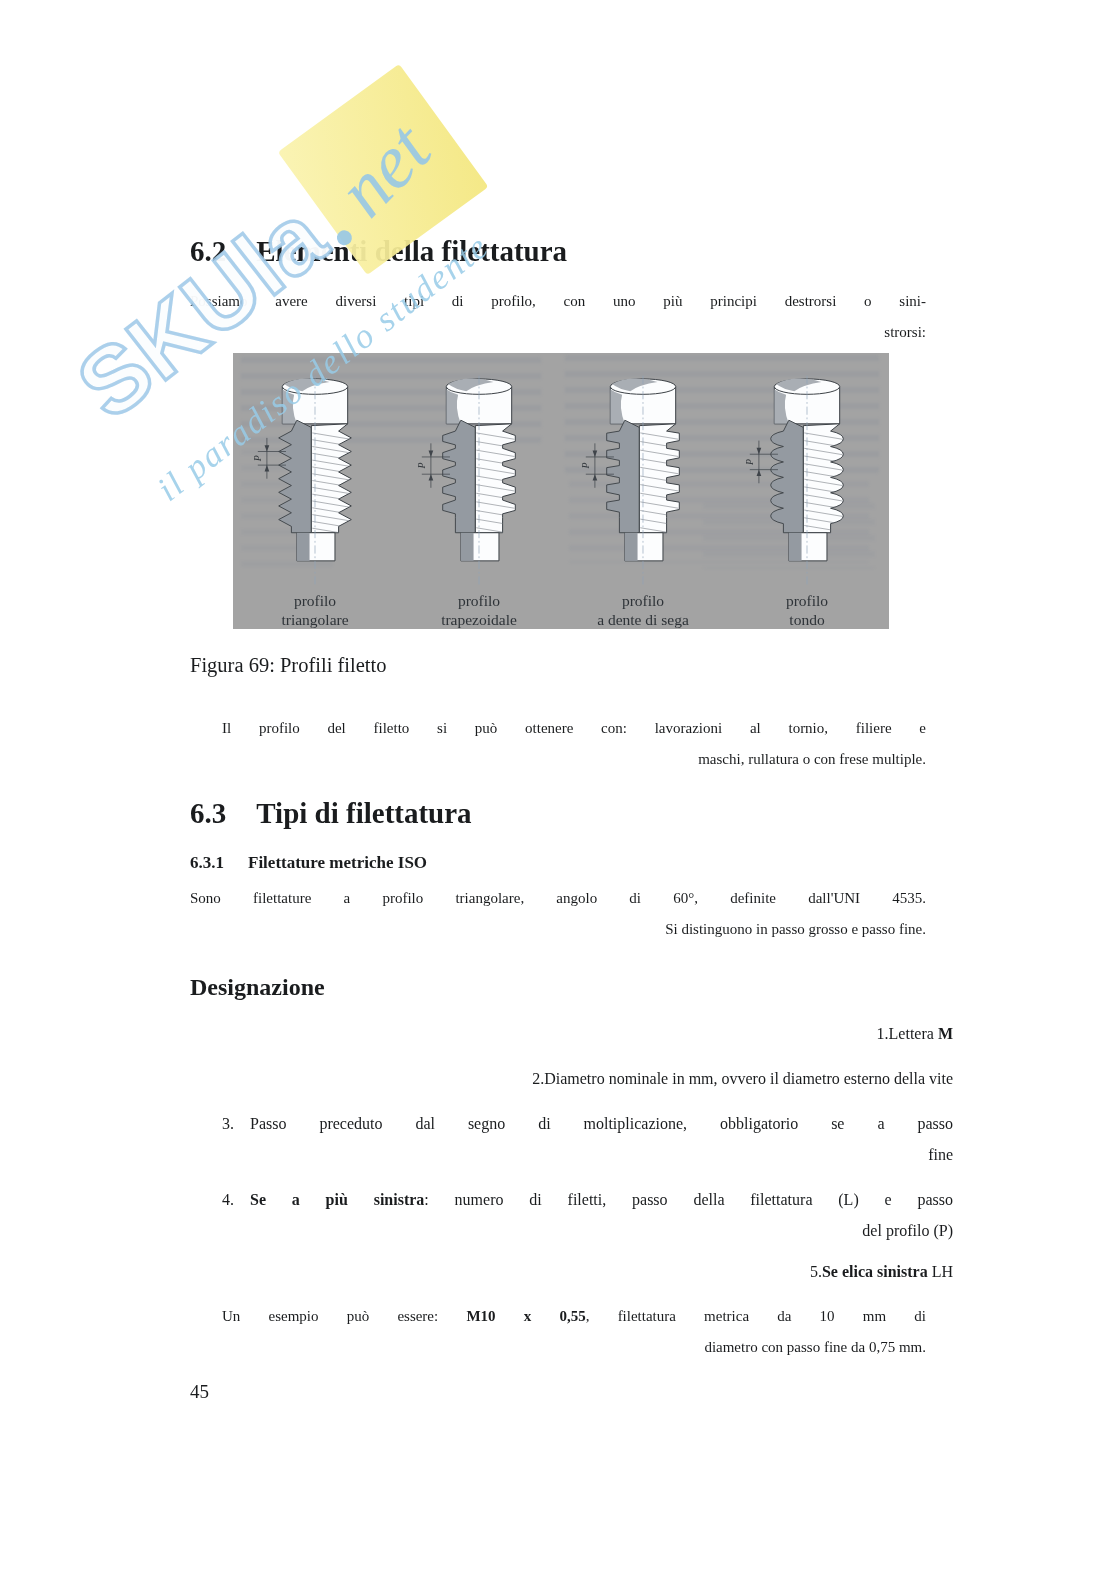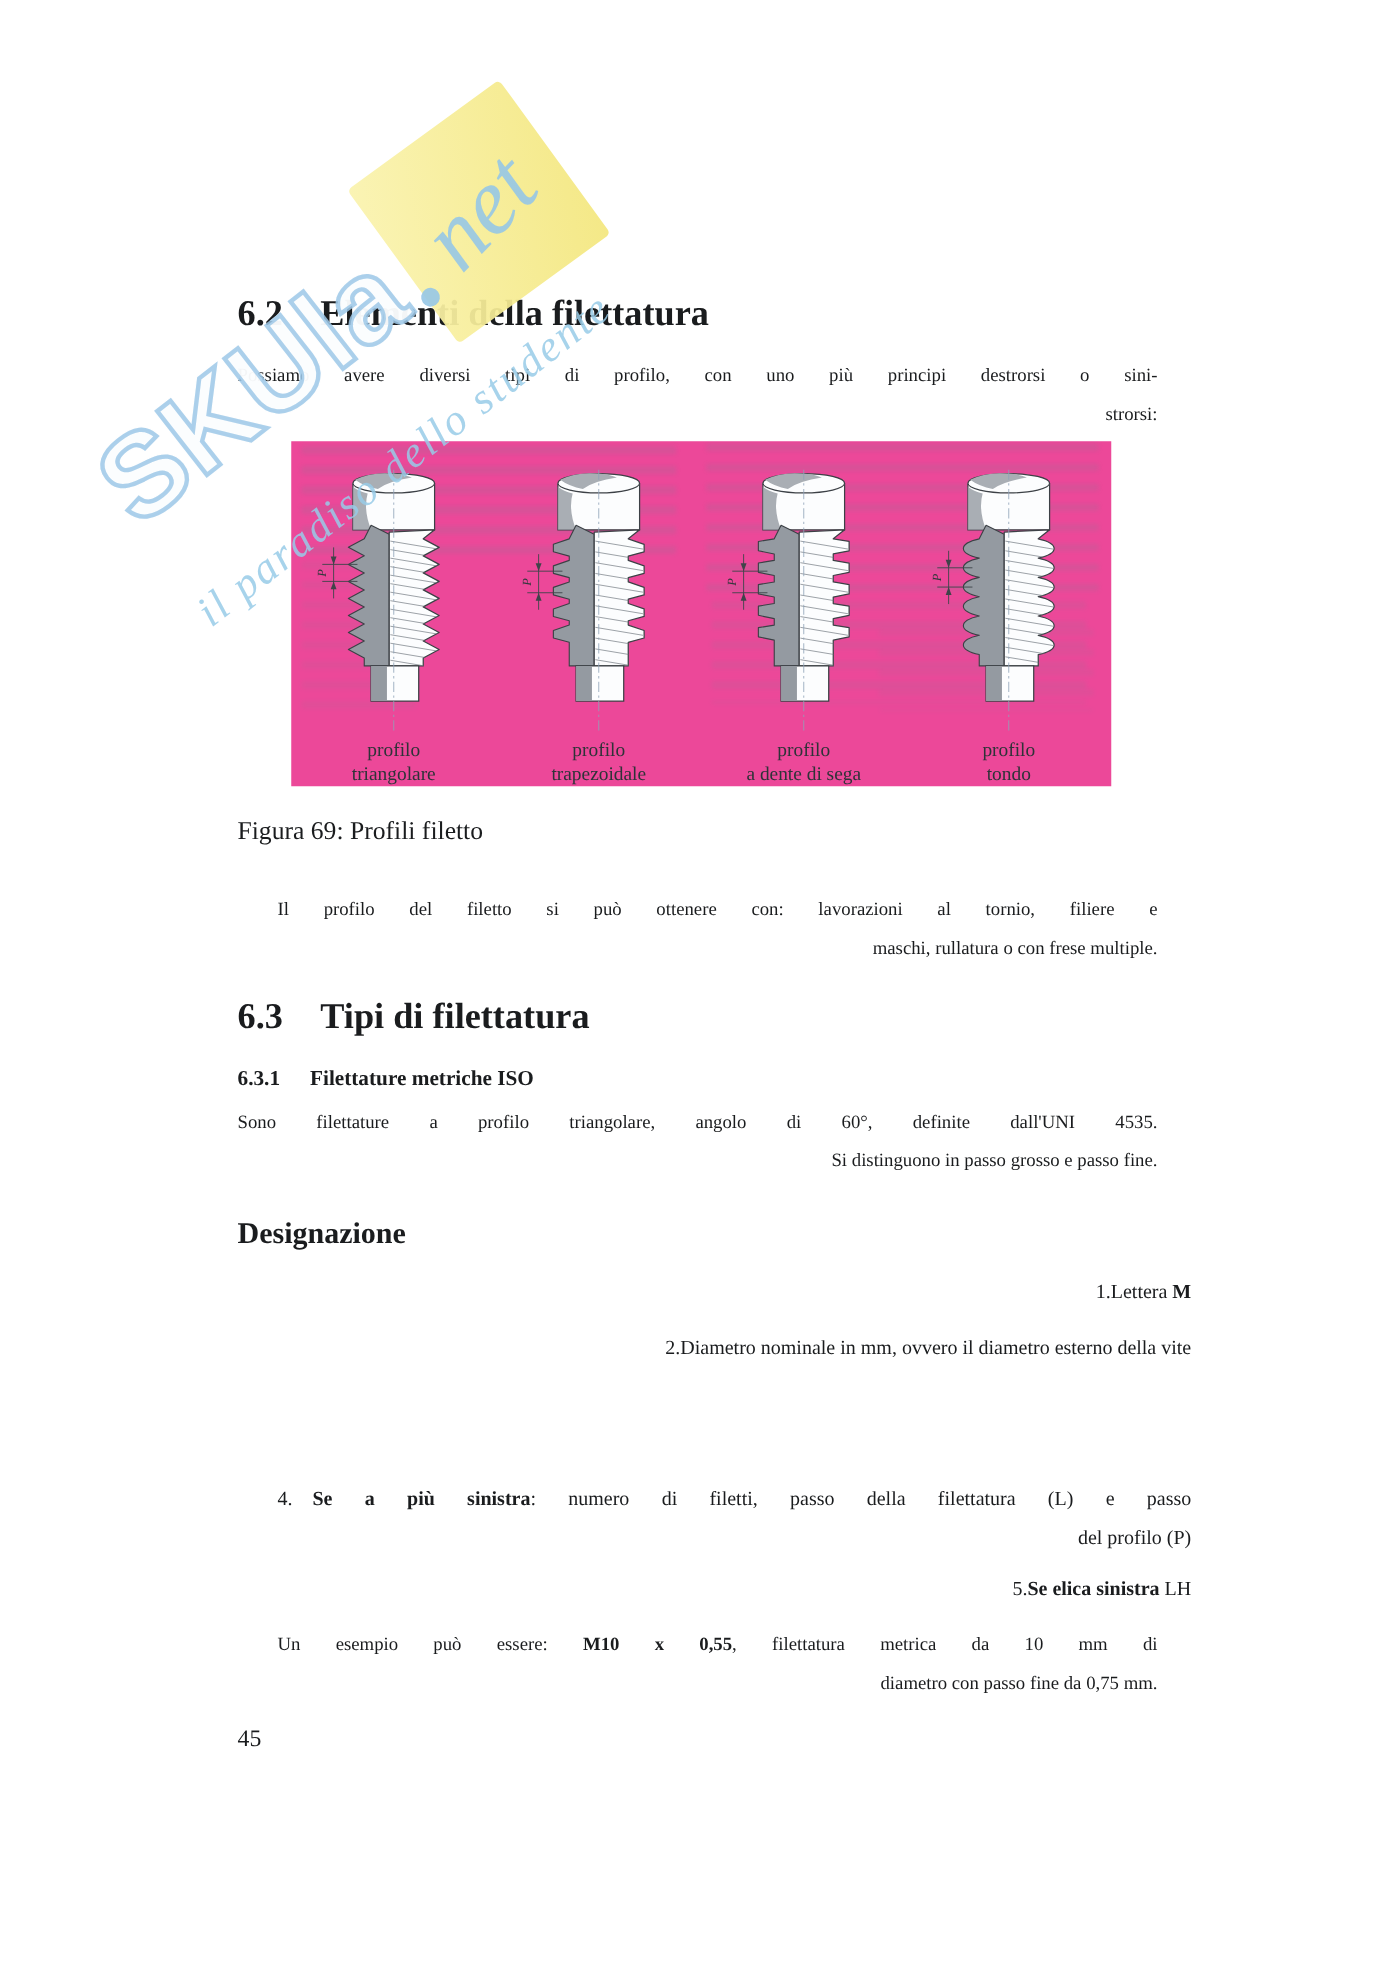--- a/index.html
+++ b/index.html
@@ -65,21 +65,21 @@
 
   <div class="abs h-sec" style="top:234px;">
     <span class="h-num">6.2</span><span>Elementi della filettatura</span>
   </div>
 
   <div class="abs para" style="top:286px;">
       <div class="tl j"><span>Possiamo avere diversi tipi di profilo, con uno più principi destrorsi o sini-</span></div>
       <div class="tl"><span>strorsi:</span></div>
     </div>
 
-  <div class="figure-panel" style="background: #ec4899;">
+  <div class="figure-panel" style="background: #a3a3a3;">
     <div class="ghost g1"></div>
     <div class="ghost g2"></div>
     <div class="ghost g3"></div>
     <div class="ghost g4"></div>
     <div class="ghost g5"></div>
     <div class="profiles-row">
       <div class="profile-col">
         <svg class="screw" viewBox="0 0 132 238">
             <path d="M30 15 L30 56 L102 56 L102 15" fill="#fcfdfe" stroke="#3c4146" stroke-width="1.1"></path>
             <ellipse cx="66" cy="15" rx="36" ry="8.5" fill="#fcfdfe" stroke="#3c4146" stroke-width="1.1"></ellipse>
@@ -275,20 +275,24 @@
     </div>
 
   <div class="abs h-desig" style="top:974px;">Designazione</div>
 
   <div class="list-item" style="top:1018px;">
       <div class="tl"><span class="num">1.</span><span>Lettera </span><span class="b">M</span></div>
     </div>
   <div class="list-item" style="top:1063px;">
       <div class="tl"><span class="num">2.</span><span>Diametro nominale in mm, ovvero il diametro esterno della vite</span></div>
     </div>
+  <div class="list-item" style="top:1108px;">
+      <div class="tl j"><span class="num">3.</span><span>Passo preceduto dal segno di moltiplicazione, obbligatorio se a passo</span></div>
+      <div class="tl"><span>fine</span></div>
+    </div>
   <div class="list-item" style="top:1184px;">
       <div class="tl j"><span class="num">4.</span><span class="b">Se a più sinistra</span><span>: numero di filetti, passo della filettatura (L) e passo</span></div>
       <div class="tl"><span>del profilo (P)</span></div>
     </div>
   <div class="list-item" style="top:1256px;">
       <div class="tl"><span class="num">5.</span><span class="b">Se elica sinistra</span><span> LH</span></div>
     </div>
 
   <div class="abs para" style="top:1301px;">
       <div class="tl j ind"><span>Un esempio può essere: </span><span class="b">M10 x 0,55</span><span>, filettatura metrica da 10 mm di</span></div>

